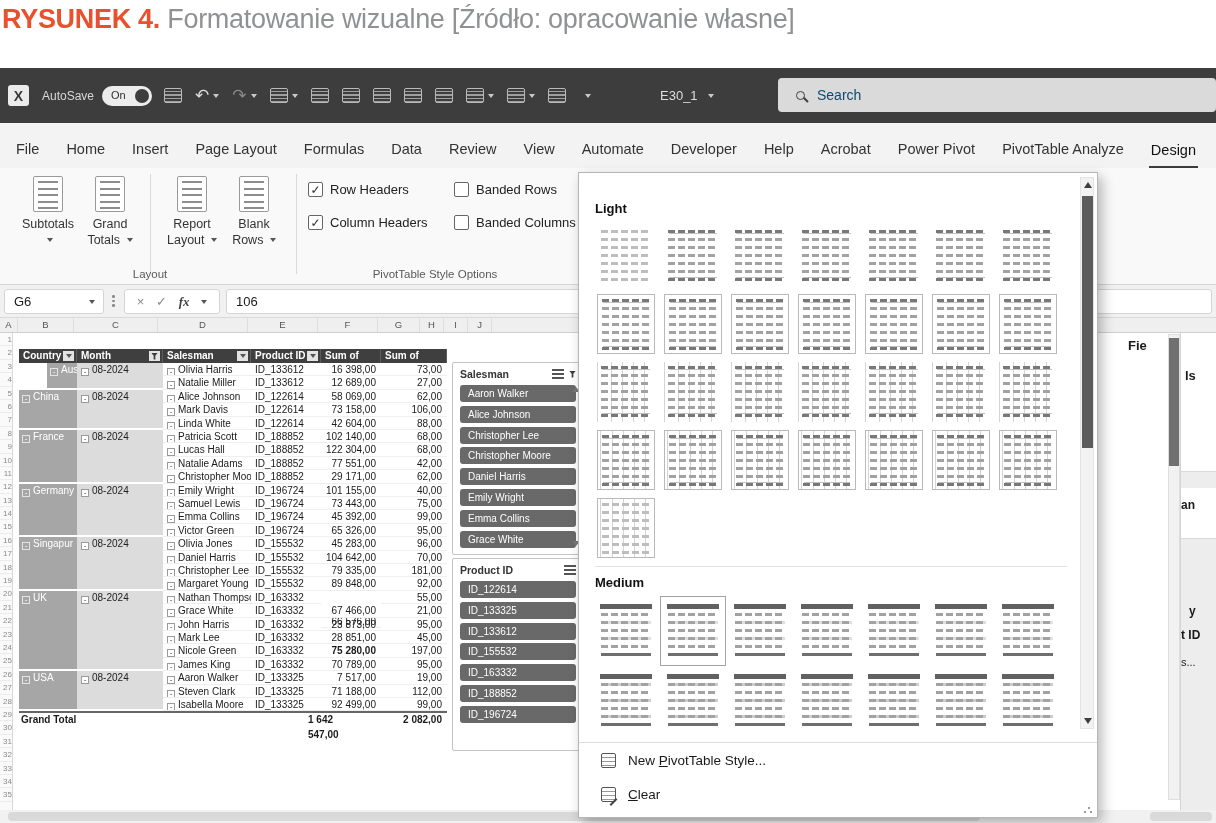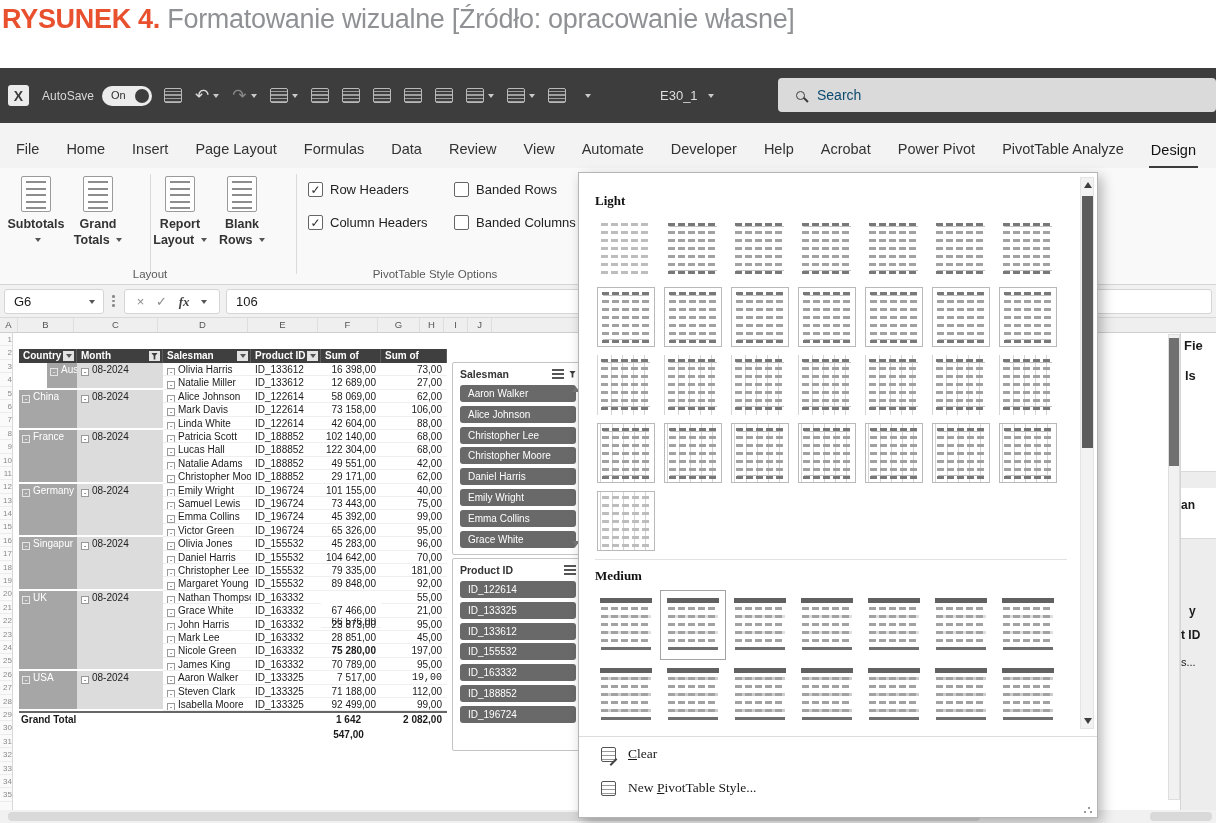--- a/index.html
+++ b/index.html
@@ -34,21 +34,21 @@
   .mag::after{content:"";position:absolute;width:6px;height:1.6px;background:#3f3f3f;transform:rotate(45deg);right:-5px;bottom:-2px;}
   #searchbox span{font-size:14px;color:#0c4a6e;}
   
   #menubar{position:absolute;left:0;top:123px;width:1216px;height:45px;background:#f3f3f3;
            display:flex;align-items:flex-end;justify-content:space-between;padding:0 18px 0 14px;box-sizing:border-box;}
   .mtab{font-size:14.5px;color:#333;padding:0 2px 11px;white-space:nowrap;}
   .mtab.active{color:#111;border-bottom:2.5px solid #3c3c3c;padding-bottom:8.5px;}
   
   #ribbon{position:absolute;left:0;top:168px;width:1216px;height:117px;background:#f9f9f9;border-bottom:1px solid #d5d5d5;box-sizing:border-box;}
   .vsep{position:absolute;top:6px;height:100px;width:1px;background:#dadada;}
-  #layout-buttons{position:absolute;left:6px;top:6px;display:flex;font-weight:bold;}
+  #layout-buttons{position:absolute;left:18px;top:6px;display:flex;}
   .rbtn{width:60px;margin-right:2px;text-align:center;}
   .rbtn:nth-child(2){margin-right:22px;}
   .rbtn-icon{width:30px;height:36px;margin:2px auto 4px;border:1px solid #9a9a9a;border-radius:2px;background:#fff;
      background-image:repeating-linear-gradient(to bottom,#8d8d8d 0 2px,transparent 2px 6.5px);background-size:20px 100%;
      background-position:4px 4px;background-repeat:no-repeat;padding:0;box-sizing:border-box;}
   .rbtn-label{font-size:12.5px;color:#333;line-height:1.3;}
   .rbtn-label .caret{margin-left:3px;vertical-align:2px;}
   #cbgrid{position:absolute;left:308px;top:14px;display:grid;grid-template-columns:146px 170px;grid-row-gap:18px;}
   .cbrow{display:flex;align-items:center;gap:7px;}
   .cbox{width:15px;height:15px;border:1px solid #666;border-radius:2px;background:#fff;font-size:12px;line-height:14px;
@@ -93,21 +93,21 @@
   .sl-title{font-size:10.5px;font-weight:700;color:#333;}
   .sl-icons{display:flex;gap:5px;align-items:center;}
   .msel{width:12px;height:10px;background:repeating-linear-gradient(to bottom,#555 0 2px,transparent 2px 4px);}
   .sl-item{height:17px;border-radius:3px;background:#696969;color:#fff;font-size:10px;line-height:17px;
            padding-left:8px;margin-bottom:3.8px;overflow:hidden;white-space:nowrap;}
   .sl-chev{position:absolute;right:3px;width:0;height:0;border-left:4px solid transparent;border-right:4px solid transparent;}
   .sl-chev.up{border-bottom:5px solid #777;top:24px;}
   .sl-chev.dn{border-top:5px solid #777;bottom:8px;}
   
   #gallery{position:absolute;left:578px;top:172px;width:520px;height:646px;background:#fff;border:1px solid #b5b5b5;
-           box-shadow:4px 5px 12px rgba(0,0,0,.28);z-index:3;box-sizing:border-box;padding:18px 30px 0 16px;font-family:Liberation Serif, serif;}
+           box-shadow:4px 5px 12px rgba(0,0,0,.28);z-index:3;box-sizing:border-box;padding:26px 30px 0 16px;}
   .gsec-title{font-size:13px;font-weight:700;color:#111;margin:2px 0 10px;}
   .g-row{display:flex;gap:9px;margin:0 0 8px 2px;}
   .thumb{width:58px;height:60px;background:#fff;box-sizing:border-box;padding-top:4px;position:relative;}
   .thumb.md{height:62px;}
   .thumb.bordered{border:1px solid #b9b9b9;}
   .thumb.vlines{background-image:repeating-linear-gradient(90deg,transparent 0 10px,#d4d4d4 10px 11px);
                 background-position:4px 0;background-repeat:repeat;}
   .thumb.sel{outline:1px solid #a3a3a3;outline-offset:3px;}
   .tr{height:3px;margin:0 4px 5px;background-image:repeating-linear-gradient(90deg,#a2a2a2 0 7px,transparent 7px 10px);}
   .tr.lite{background-image:repeating-linear-gradient(90deg,#bdbdbd 0 7px,transparent 7px 10px);}
@@ -399,21 +399,21 @@
       <div class="pcell pc-sm" style="left: 163px; width: 88px; top: 430px; height: 13.4px;"><span class="cb">-</span>Patricia Scott</div>
       <div class="pcell pc-id" style="left: 251px; width: 70px; top: 430px; height: 13.4px;">ID_188852</div>
       <div class="pcell pc-num" style="left: 321px; width: 60px; top: 430px; height: 13.4px;">102 140,00</div>
       <div class="pcell pc-num" style="left: 381px; width: 66px; top: 430px; height: 13.4px;">68,00</div>
       <div class="pcell pc-sm" style="left: 163px; width: 88px; top: 443.4px; height: 13.4px;"><span class="cb">-</span>Lucas Hall</div>
       <div class="pcell pc-id" style="left: 251px; width: 70px; top: 443.4px; height: 13.4px;">ID_188852</div>
       <div class="pcell pc-num" style="left: 321px; width: 60px; top: 443.4px; height: 13.4px;">122 304,00</div>
       <div class="pcell pc-num" style="left: 381px; width: 66px; top: 443.4px; height: 13.4px;">68,00</div>
       <div class="pcell pc-sm" style="left: 163px; width: 88px; top: 456.8px; height: 13.4px;"><span class="cb">-</span>Natalie Adams</div>
       <div class="pcell pc-id" style="left: 251px; width: 70px; top: 456.8px; height: 13.4px;">ID_188852</div>
-      <div class="pcell pc-num" style="left: 321px; width: 60px; top: 456.8px; height: 13.4px;">49 551,00</div>
+      <div class="pcell pc-num" style="left: 321px; width: 60px; top: 456.8px; height: 13.4px;">77 551,00</div>
       <div class="pcell pc-num" style="left: 381px; width: 66px; top: 456.8px; height: 13.4px;">42,00</div>
       <div class="pcell pc-sm" style="left: 163px; width: 88px; top: 470.2px; height: 13.4px;"><span class="cb">-</span>Christopher Moo</div>
       <div class="pcell pc-id" style="left: 251px; width: 70px; top: 470.2px; height: 13.4px;">ID_188852</div>
       <div class="pcell pc-num" style="left: 321px; width: 60px; top: 470.2px; height: 13.4px;">29 171,00</div>
       <div class="pcell pc-num" style="left: 381px; width: 66px; top: 470.2px; height: 13.4px;">62,00</div>
       <div class="pcell pc-country" style="left: 19px; width: 58px; top: 483.6px; height: 53.6px;"><span class="cb w">-</span>Germany</div>
       <div class="pcell pc-month" style="left: 77px; width: 86px; top: 483.6px; height: 53.6px;"><span class="cb">-</span>08-2024</div>
       <div class="pcell pc-sm" style="left: 163px; width: 88px; top: 483.6px; height: 13.4px;"><span class="cb">-</span>Emily Wright</div>
       <div class="pcell pc-id" style="left: 251px; width: 70px; top: 483.6px; height: 13.4px;">ID_196724</div>
       <div class="pcell pc-num" style="left: 321px; width: 60px; top: 483.6px; height: 13.4px;">101 155,00</div>
@@ -472,33 +472,33 @@
       <div class="pcell pc-num" style="left: 381px; width: 66px; top: 644.4px; height: 13.4px;">197,00</div>
       <div class="pcell pc-sm" style="left: 163px; width: 88px; top: 657.8px; height: 13.4px;"><span class="cb">-</span>James King</div>
       <div class="pcell pc-id" style="left: 251px; width: 70px; top: 657.8px; height: 13.4px;">ID_163332</div>
       <div class="pcell pc-num" style="left: 321px; width: 60px; top: 657.8px; height: 13.4px;">70 789,00</div>
       <div class="pcell pc-num" style="left: 381px; width: 66px; top: 657.8px; height: 13.4px;">95,00</div>
       <div class="pcell pc-country" style="left: 19px; width: 58px; top: 671.2px; height: 40.2px;"><span class="cb w">-</span>USA</div>
       <div class="pcell pc-month" style="left: 77px; width: 86px; top: 671.2px; height: 40.2px;"><span class="cb">-</span>08-2024</div>
       <div class="pcell pc-sm" style="left: 163px; width: 88px; top: 671.2px; height: 13.4px;"><span class="cb">-</span>Aaron Walker</div>
       <div class="pcell pc-id" style="left: 251px; width: 70px; top: 671.2px; height: 13.4px;">ID_133325</div>
       <div class="pcell pc-num" style="left: 321px; width: 60px; top: 671.2px; height: 13.4px;">7 517,00</div>
-      <div class="pcell pc-num" style="left: 381px; width: 66px; top: 671.2px; height: 13.4px; font-family: Liberation Mono, monospace;">19,00</div>
+      <div class="pcell pc-num" style="left: 381px; width: 66px; top: 671.2px; height: 13.4px;">19,00</div>
       <div class="pcell pc-sm" style="left: 163px; width: 88px; top: 684.6px; height: 13.4px;"><span class="cb">-</span>Steven Clark</div>
       <div class="pcell pc-id" style="left: 251px; width: 70px; top: 684.6px; height: 13.4px;">ID_133325</div>
       <div class="pcell pc-num" style="left: 321px; width: 60px; top: 684.6px; height: 13.4px;">71 188,00</div>
       <div class="pcell pc-num" style="left: 381px; width: 66px; top: 684.6px; height: 13.4px;">112,00</div>
       <div class="pcell pc-sm" style="left: 163px; width: 88px; top: 698px; height: 13.4px;"><span class="cb">-</span>Isabella Moore</div>
       <div class="pcell pc-id" style="left: 251px; width: 70px; top: 698px; height: 13.4px;">ID_133325</div>
       <div class="pcell pc-num" style="left: 321px; width: 60px; top: 698px; height: 13.4px;">92 499,00</div>
       <div class="pcell pc-num" style="left: 381px; width: 66px; top: 698px; height: 13.4px;">99,00</div>
     </div>
   <div id="gtotal-border"></div>
   <div class="gtot" style="left:19px;width:160px;padding-left:2px;">Grand Total</div>
-  <div class="gtot" style="left:321px;width:60px;text-align:center;padding-right:5px;">1 642 547,00</div>
+  <div class="gtot" style="left:308px;width:60px;text-align:left;padding-right:5px;">1 642 547,00</div>
   <div class="gtot" style="left:381px;width:66px;text-align:right;padding-right:5px;">2 082,00</div>
 
   <div id="slicers">
       <div class="slicer" style="left: 452px; top: 362px; height: 193px;">
         <div class="sl-head">
           <span class="sl-title">Salesman</span>
           <span class="sl-icons">
             <span class="msel"></span>
             <span class="funnel"></span>
           </span>
@@ -946,35 +946,35 @@
             <div class="tr band2"></div>
             <div class="tr"></div>
             <div class="tr band2"></div>
             <div class="tr mft"></div>
           </div>
         </div>
       </div>
     <hr id="gal-sep2">
     <div id="gal-menu">
         <div class="gmenu-item">
+          <span class="mi-icon"></span>
+          <span>New <u>P</u>ivotTable Style...</span>
+        </div>
+        <div class="gmenu-item">
           <span class="mi-icon clear"></span>
           <span><u>C</u>lear</span>
-        </div>
-        <div class="gmenu-item">
-          <span class="mi-icon"></span>
-          <span>New <u>P</u>ivotTable Style...</span>
         </div>
       </div>
     <div id="gal-scroll">
       <div class="tri up"></div>
       <div id="gal-thumbbar"></div>
       <div class="tri dn"></div>
     </div>
     <div id="gal-grip"></div>
   </div>
 
-<span class="frag" style="left: 1184px; top: 338px; font-size: 13px; font-weight: 700; text-align: center;">Fie</span>
+<span class="frag" style="left: 1128px; top: 338px; font-size: 13px; font-weight: 700; text-align: center;">Fie</span>
     <span class="frag" style="left: 1185px; top: 368px; font-size: 13px; font-weight: 700;">ls</span>
     <span class="frag" style="left: 1181px; top: 498px; font-size: 12px; font-weight: 700;">an</span>
     <span class="frag" style="left: 1189px; top: 604px; font-size: 12px; font-weight: 700;">y</span>
     <span class="frag" style="left: 1181px; top: 628px; font-size: 12px; font-weight: 700;">t ID</span>
     <span class="frag" style="left: 1181px; top: 656px; font-size: 11px; font-weight: 400;">s...</span>
   </div>
 
 </body></html>

